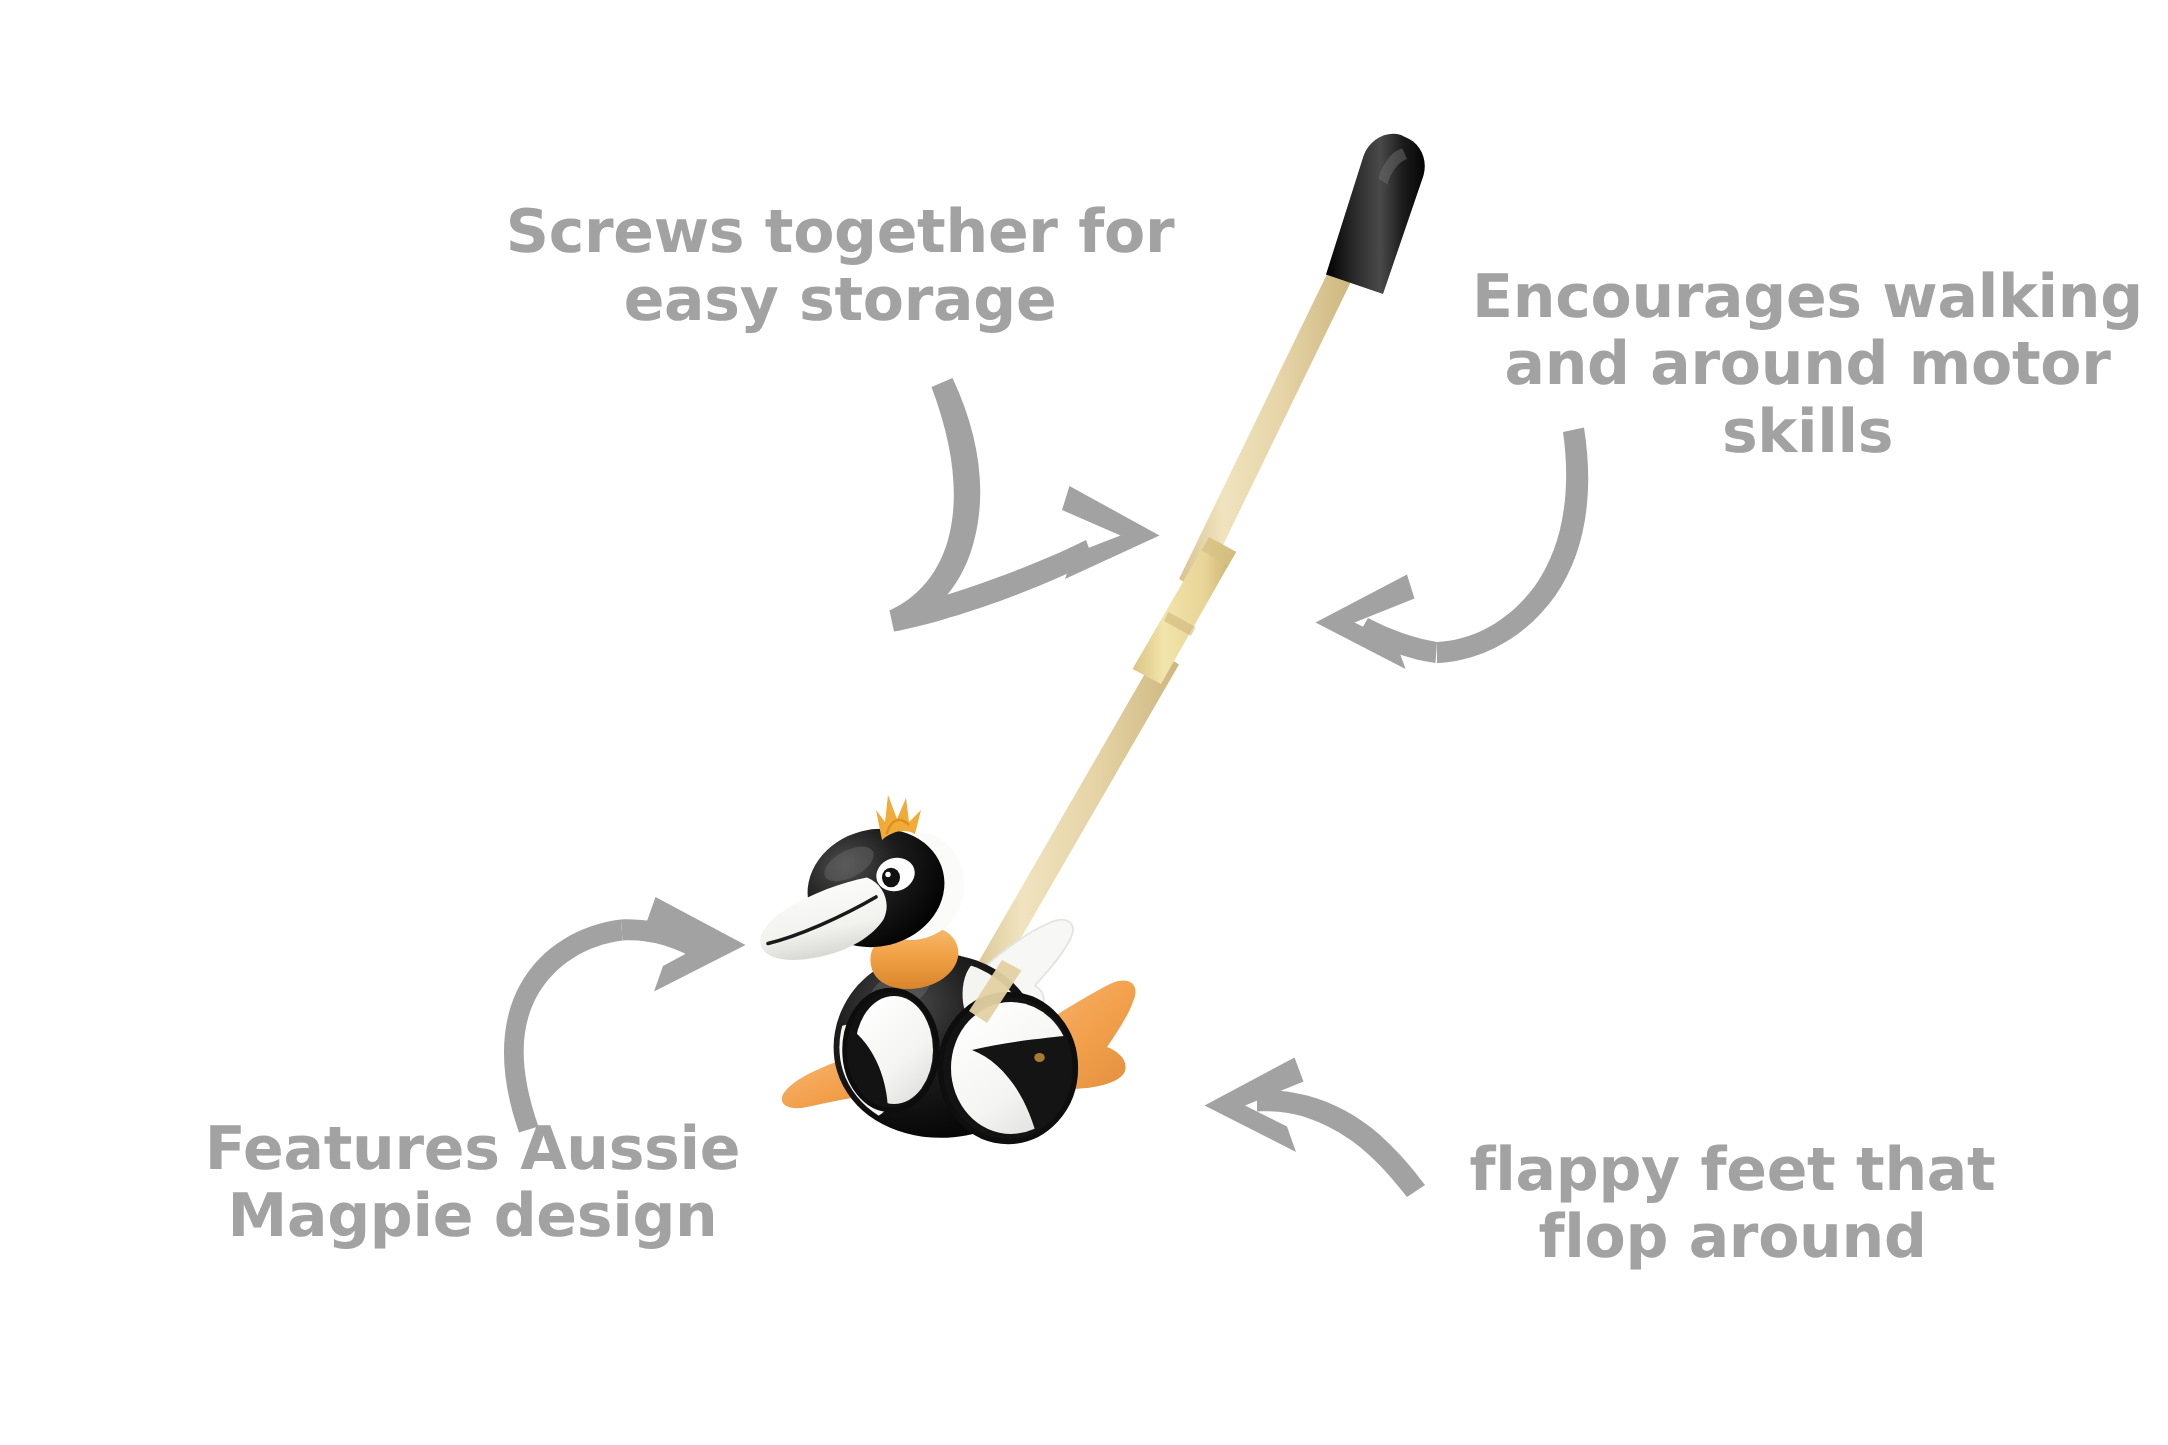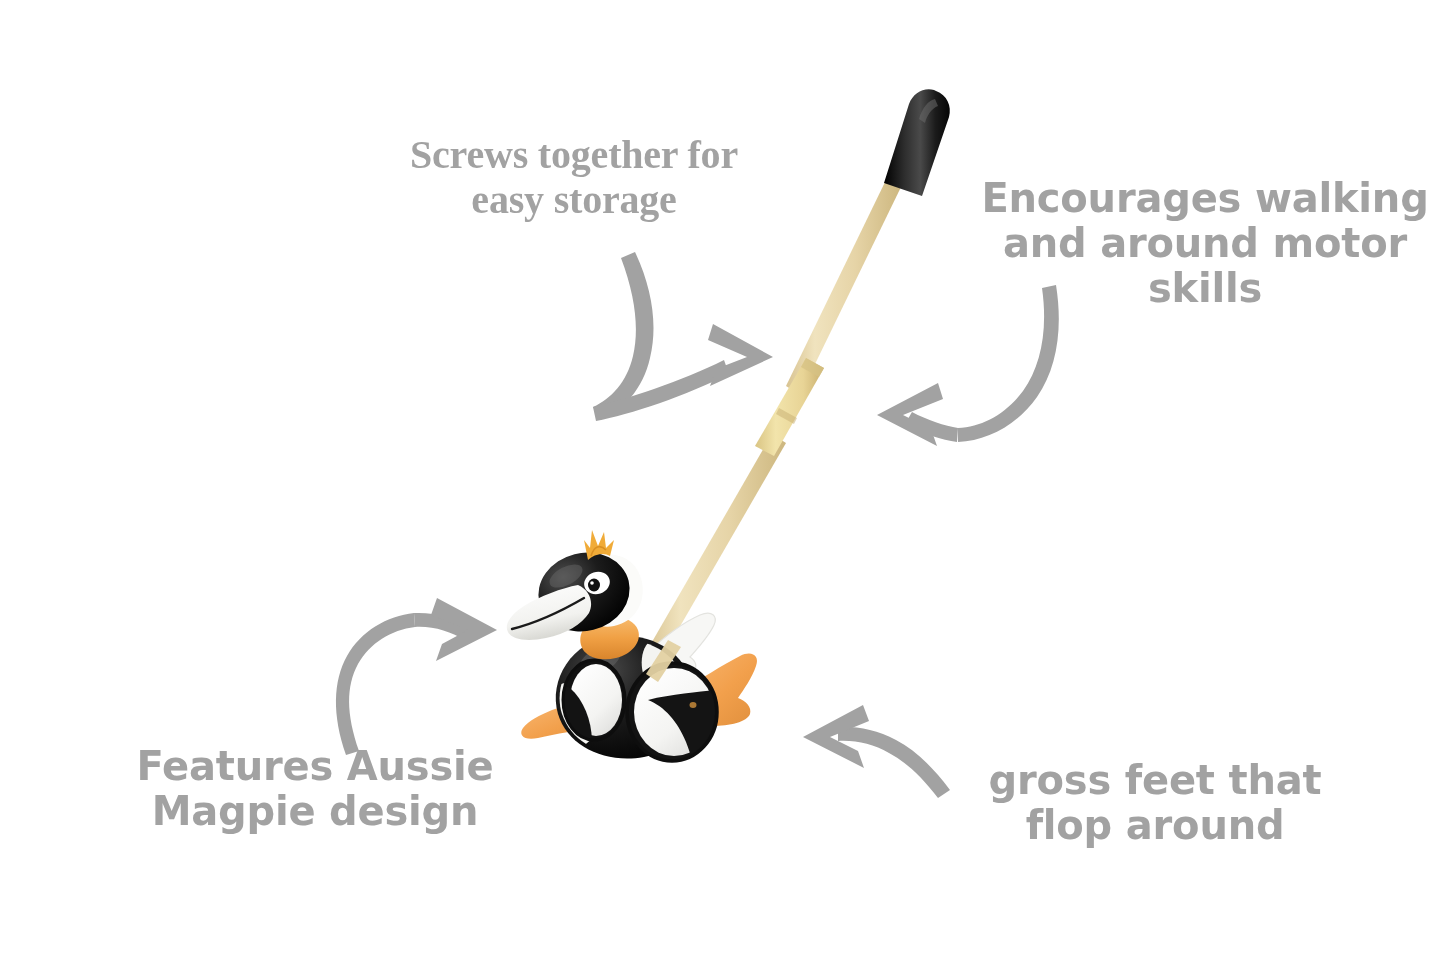--- a/index.html
+++ b/index.html
@@ -21,21 +21,21 @@
     color: #a2a2a2;
     font-family: "DejaVu Sans", sans-serif;
     font-weight: bold;
     font-size: 40px;
     line-height: 1.12;
     text-align: center;
     letter-spacing: -0.2px;
     white-space: pre-line;
     -webkit-font-smoothing: antialiased;
   }
-  #callout-screws   { left: 344px;  top: 133px; width: 460px; font-family: Liberation Serif, serif; }
+  #callout-screws   { left: 330px;  top: 133px; width: 460px; }
   #callout-walking  { left: 975px;  top: 176px; width: 460px; }
   #callout-magpie   { left: 115px;  top: 744px; width: 400px; }
   #callout-feet     { left: 955px;  top: 758px; width: 400px; }
 
   .arrow-layer, .product-layer {
     position: absolute;
     left: 0; top: 0;
     width: 1445px;
     height: 963px;
   }
@@ -326,16 +326,16 @@
 
   <div class="callout" id="callout-screws">Screws together for
 easy storage</div>
 
   <div class="callout" id="callout-walking">Encourages walking
 and around motor skills</div>
 
   <div class="callout" id="callout-magpie">Features Aussie
 Magpie design</div>
 
-  <div class="callout" id="callout-feet">gross feet that
+  <div class="callout" id="callout-feet">flappy feet that
 flop around</div>
 
 </div>
 
 </body></html>

